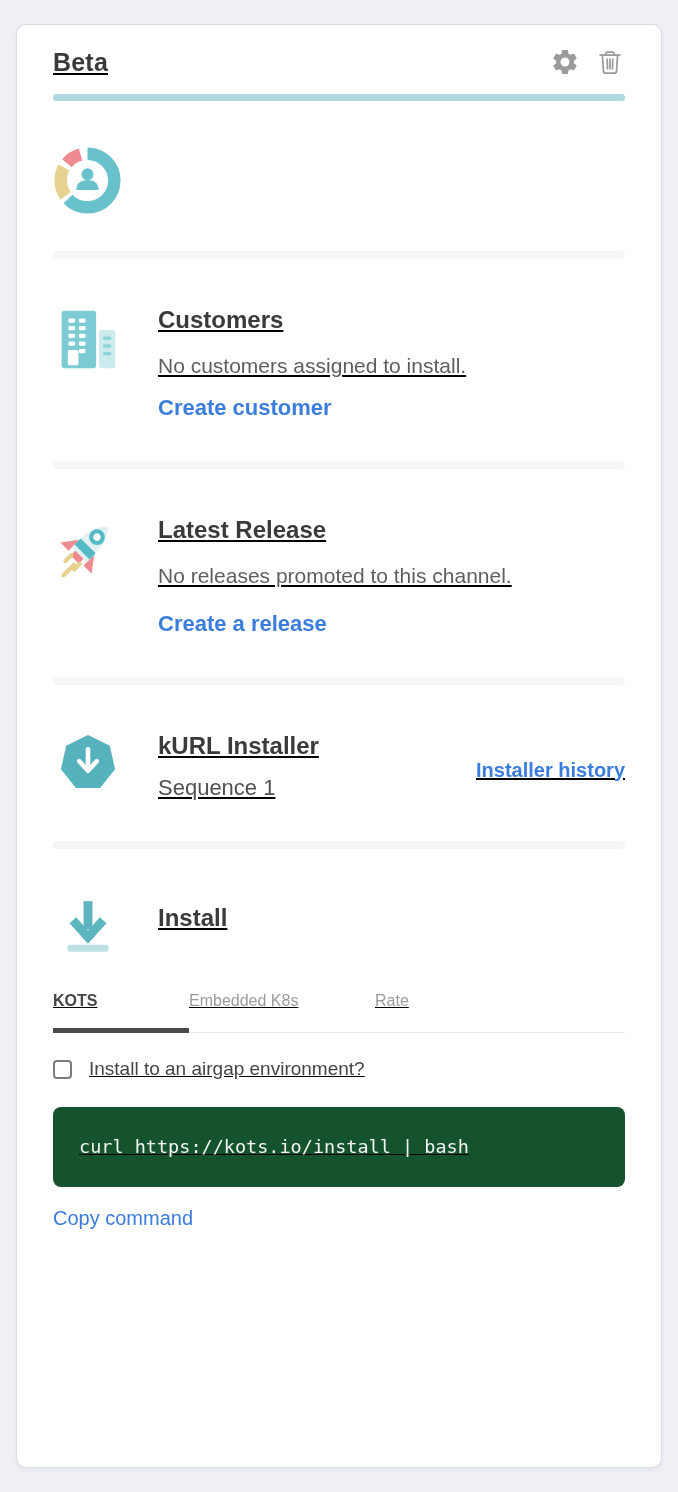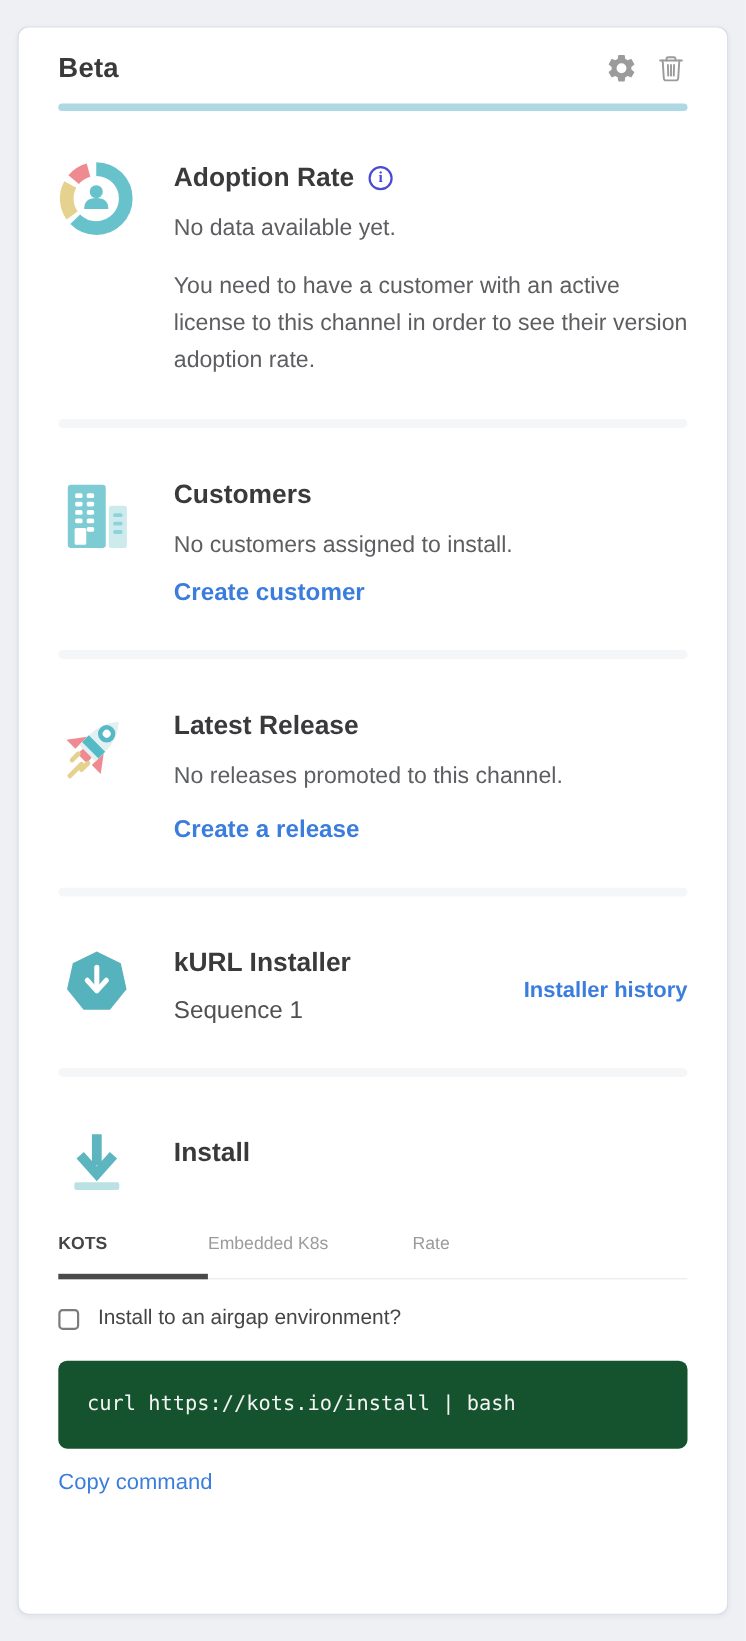--- a/index.html
+++ b/index.html
@@ -12,20 +12,21 @@
   }
   .card {
     width: 646px;
     min-height: 1444px;
     margin: 24px 16px;
     background: #ffffff;
     border: 1px solid #d9dde4;
     border-radius: 10px;
     box-shadow: 0 2px 5px rgba(80,90,110,.08);
     padding: 22px 36px 40px;
+    text-decoration: underline;
   }
   
   .card-header { display: flex; align-items: center; justify-content: space-between; }
   .card-title { font-size: 25px; font-weight: 700; color: #3a3a3c; letter-spacing: .2px; }
   .header-icons { display: flex; align-items: center; gap: 15px; }
   .icon-btn { width: 30px; height: 30px; display: inline-flex; align-items: center; justify-content: center; cursor: pointer; }
   .accent-bar { height: 7px; background: #aed8e3; border-radius: 4px; margin-top: 17px; }
 
   
   .section { display: flex; gap: 36px; padding: 45px 0 36px; }
@@ -116,28 +117,20 @@
   <div class="section">
     <div class="section-icon">
       <svg width="69" height="69" viewBox="0 0 72 72" aria-hidden="true">
         <circle cx="36" cy="36" r="28" fill="none" stroke="#68c2cb" stroke-width="13" stroke-dasharray="110 66" transform="rotate(-90 36 36)"></circle>
         <circle cx="36" cy="36" r="28" fill="none" stroke="#e5d28e" stroke-width="13" stroke-dasharray="31 145" transform="rotate(145 36 36)"></circle>
         <circle cx="36" cy="36" r="28" fill="none" stroke="#ef8b90" stroke-width="13" stroke-dasharray="17 159" transform="rotate(220 36 36)"></circle>
         <circle cx="36" cy="29.5" r="6.2" fill="#68c2cb"></circle>
         <path d="M24.5 46 q0 -10.5 11.5 -10.5 q11.5 0 11.5 10.5 z" fill="#68c2cb"></path>
       </svg>
     </div>
-    <div class="section-body">
-      <h2 class="section-title">
-        <span>Adoption Rate</span>
-        <span class="info-icon">i</span>
-      </h2>
-      <p class="body-text">No data available yet.</p>
-      <p class="body-text hint-text">You need to have a customer with an active license to this channel in order to see their version adoption rate.</p>
-    </div>
   </div>
   <div class="divider"></div>
 
   
   <div class="section">
     <div class="section-icon">
       <svg width="69" height="69" viewBox="0 0 72 72" aria-hidden="true">
         <rect x="9" y="7" width="36" height="60" rx="3" fill="#7dccd4"></rect>
         <g fill="#ffffff">
           <rect x="16" y="15" width="7" height="4.5" rx="1.5"></rect>

